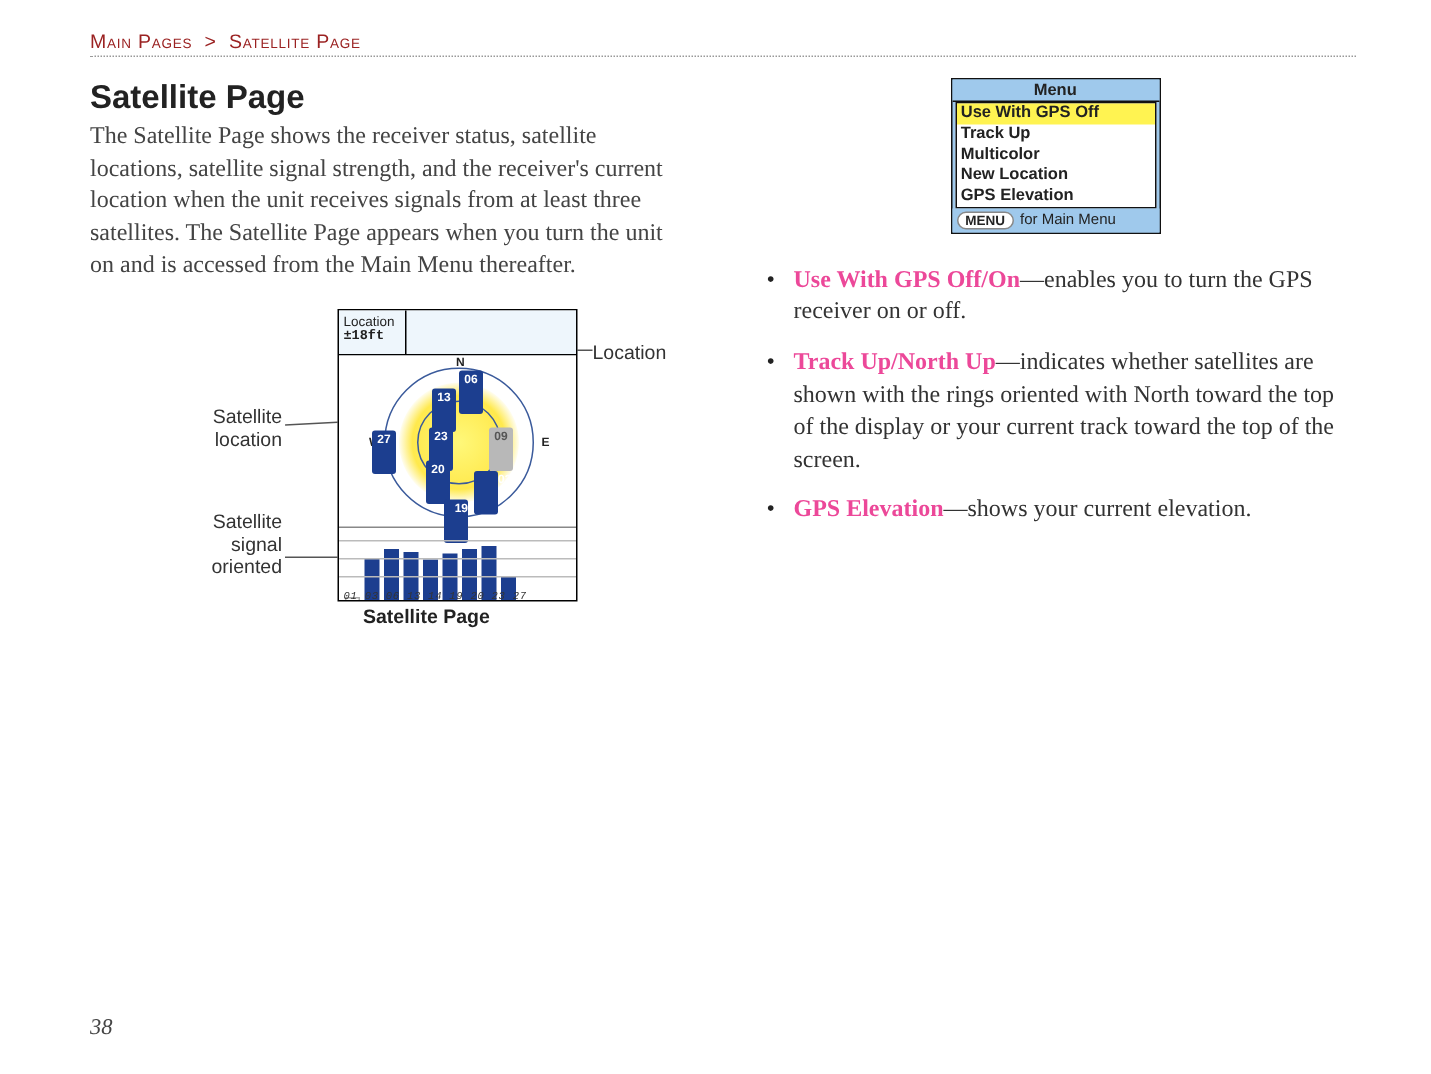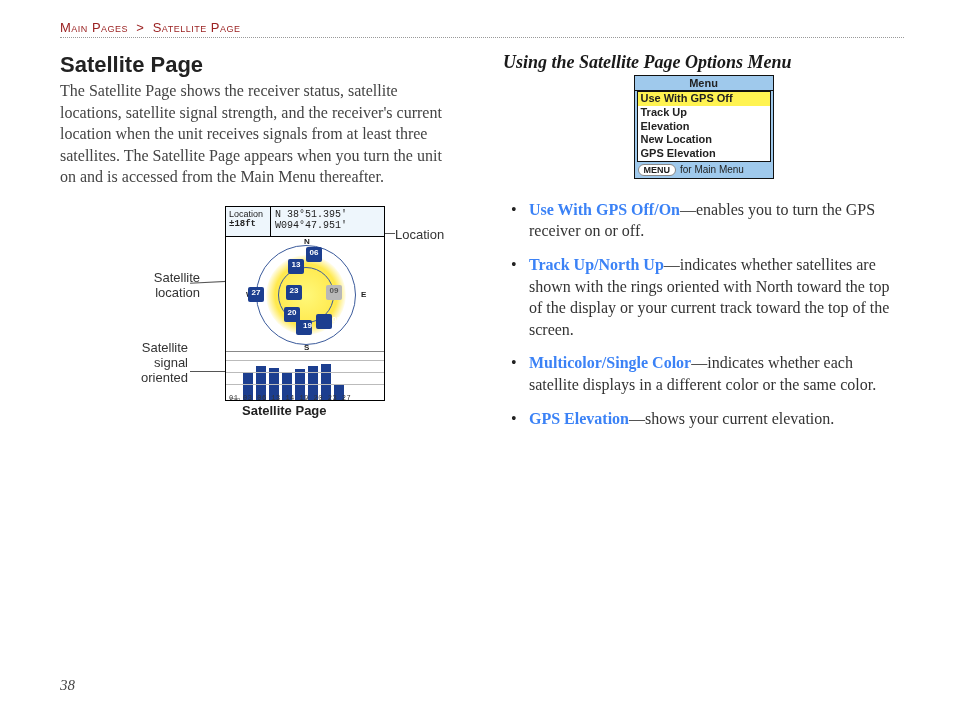--- a/index.html
+++ b/index.html
@@ -97,46 +97,46 @@
     position:absolute; left:40px; top:18px; width:80px; height:80px;
     border-radius:50%;
     background: radial-gradient(circle,#fff87a 0%, #ffe94d 55%, rgba(255,233,77,0) 72%);
   }
   .cardinal{ position:absolute; font-family:Arial,sans-serif; font-size:8px; font-weight:bold;}
   .cN{left:78px; top:0;}
   .cS{left:78px; top:106px;}
   .cE{left:135px; top:53px;}
   .cW{left:20px; top:53px;}
   .sat {
-    position:absolute; width:16px; height:15px; background:#1c3e8f; color:#fff;
+    position:absolute; width:16px; height:29px; background:#1c3e8f; color:#fff;
     font-family:Arial,sans-serif; font-size:8px; font-weight:bold; text-align:center;
     line-height:11px; border-radius:2px;
   }
   .sat.gray{ background:#b8b8b8; color:#555;}
   .bars {
     height:48px; position:relative; padding:4px 4px 0 4px;
-    display:flex; align-items:center; gap:3px;
+    display:flex; align-items:center; gap:3px;font-style:italic;
   }
   .bars .gridline{ position:absolute; left:0; right:0; border-top:1px solid #bbb;}
   .bar { width:10px; background:#1c3e8f;}
   .bar.empty{ background:transparent; border:1px solid #aaa; border-bottom:none;}
   .bar-labels{
     position:absolute; bottom:-2px; left:0; right:0;
     font-family:"Courier New",monospace; font-size:7px; color:#333;
     letter-spacing:0.5px; padding:0 3px;
   }
   .fig1-caption {
     position:absolute; left:192px; top:197px;
     font-family:Arial,sans-serif; font-weight:bold; font-size:13px;
   }
   .callout {
     position:absolute; font-family:Arial,sans-serif; font-size:13px; color:#333;
     text-align:right; line-height:1.15;
   }
-  .callout.left1{ left:90px; top:65px; width:60px;}
+  .callout.left1{ left:78px; top:65px; width:60px;}
   .callout.left2{ left:78px; top:135px; width:60px;}
   .callout.right{ left:345px; top:22px; text-align:left;}
   .callout-line{ position:absolute; background:#555; height:1px;}
   .cl1{ left:140px; top:75px; width:70px; transform: rotate(-3deg);}
   .cl2{ left:140px; top:165px; width:42px;}
   .clR{ left:320px; top:27px; width:25px;}
 
   
   .fig2-wrap { text-align:center; margin-bottom:20px;}
   .fig2 {
@@ -161,21 +161,21 @@
     background:#fff; border-radius:8px; padding:0 5px; font-size:9px;
     font-weight:bold; border:1px solid #888;
   }
 
   
   ul.options { list-style:none; margin-left:8px;}
   ul.options li { position:relative; padding-left:18px; font-size:16px; color:#333; margin-bottom:12px; line-height:1.35;}
   ul.options li::before{
     content:"•"; position:absolute; left:0; top:0; font-size:16px; color:#222;
   }
-  .opt-name { font-weight:bold; color:#3b82f6;}
+  .opt-name { font-weight:bold; color:#ec4899;}
 
   
   .footer { position:absolute; left:60px; right:50px; bottom:22px; display:flex; justify-content:space-between; font-style:italic; font-size:15px; color:#444;}
   .page-num{ font-style:italic;font-family:Liberation Serif, serif;}
 </style>
 </head>
 <body>
 
 <div class="breadcrumb">
   <span>Main Pages</span>
@@ -197,42 +197,38 @@
       <div class="callout right">Location</div>
       <div class="callout-line cl1"></div>
       <div class="callout-line cl2"></div>
       <div class="callout-line clR"></div>
 
       <div class="fig1-device">
         <div class="fig1-header">
           <div class="fig1-hdr-left">
             <div>Location</div>
             <div style="font-weight:bold;font-family:'Courier New',monospace;">±18ft</div>
-          </div>
-          <div class="fig1-hdr-right">
-            <div>N  38°51.395'</div>
-            <div>W094°47.951'</div>
           </div>
         </div>
         <div class="sky">
           <div class="horizon-glow"></div>
           <div class="ring-outer"></div>
           <div class="ring-inner"></div>
           <div class="cardinal cN">N</div>
           <div class="cardinal cS">S</div>
           <div class="cardinal cE">E</div>
           <div class="cardinal cW">W</div>
           <div id="sat-container">
               <div class="sat" style="left: 62px; top: 22px;">13</div>
               <div class="sat" style="left: 60px; top: 48px; text-align: center;">23</div>
               <div class="sat" style="left: 22px; top: 50px;">27</div>
               <div class="sat" style="left: 58px; top: 70px;">20</div>
               <div class="sat gray" style="left: 100px; top: 48px;">09</div>
               <div class="sat" style="left: 90px; top: 77px; padding-left: 16px;">03</div>
-              <div class="sat" style="left: 70px; top: 83px; text-align: right;">19</div>
+              <div class="sat" style="left: 70px; top: 96px; text-align: right;">19</div>
               <div class="sat" style="left: 80px; top: 10px;">06</div>
             </div>
         </div>
         <div class="bars">
           <div class="gridline" style="top:8px"></div>
           <div class="gridline" style="top:20px"></div>
           <div class="gridline" style="top:32px"></div>
           <div id="bars-container" style="display:flex;align-items:flex-end;gap:3px;height:100%;">
               <div class="bar empty" style="height: 2px;"></div>
               <div class="bar" style="height: 28.4444px;"></div>
@@ -245,43 +241,41 @@
               <div class="bar" style="height: 16px;"></div>
             </div>
           <div class="bar-labels">01 03 06 13 14 19 20 23   27</div>
         </div>
       </div>
       <div class="fig1-caption">Satellite Page</div>
     </div>
   </div>
 
   <div class="col">
-    <h2 class="subheading">Using the Satellite Page Options Menu</h2>
 
     <div class="fig2-wrap">
       <div class="fig2">
         <div class="fig2-title">Menu</div>
         <div class="fig2-body" id="menu-items">
             <div class="fig2-item hl">Use With GPS Off</div>
             <div class="fig2-item">Track Up</div>
-            <div class="fig2-item">Elevation</div>
+            <div class="fig2-item">Multicolor</div>
             <div class="fig2-item">New Location</div>
             <div class="fig2-item">GPS Elevation</div>
           </div>
         <div class="fig2-footer">
           <span class="fig2-chip">MENU</span>
           <span>for Main Menu</span>
         </div>
       </div>
     </div>
 
     <ul class="options" id="options-list">
         <li><span class="opt-name">Use With GPS Off/On</span><span>—enables you to turn the GPS receiver on or off.</span></li>
         <li><span class="opt-name">Track Up/North Up</span><span>—indicates whether satellites are shown with the rings oriented with North toward the top of the display or your current track toward the top of the screen.</span></li>
-        <li><span class="opt-name">Multicolor/Single Color</span><span>—indicates whether each satellite displays in a different color or the same color.</span></li>
         <li><span class="opt-name">GPS Elevation</span><span>—shows your current elevation.</span></li>
       </ul>
   </div>
 </div>
 
 <div class="footer">
   <span class="page-num">38</span>
 </div>
 
 </body></html>

